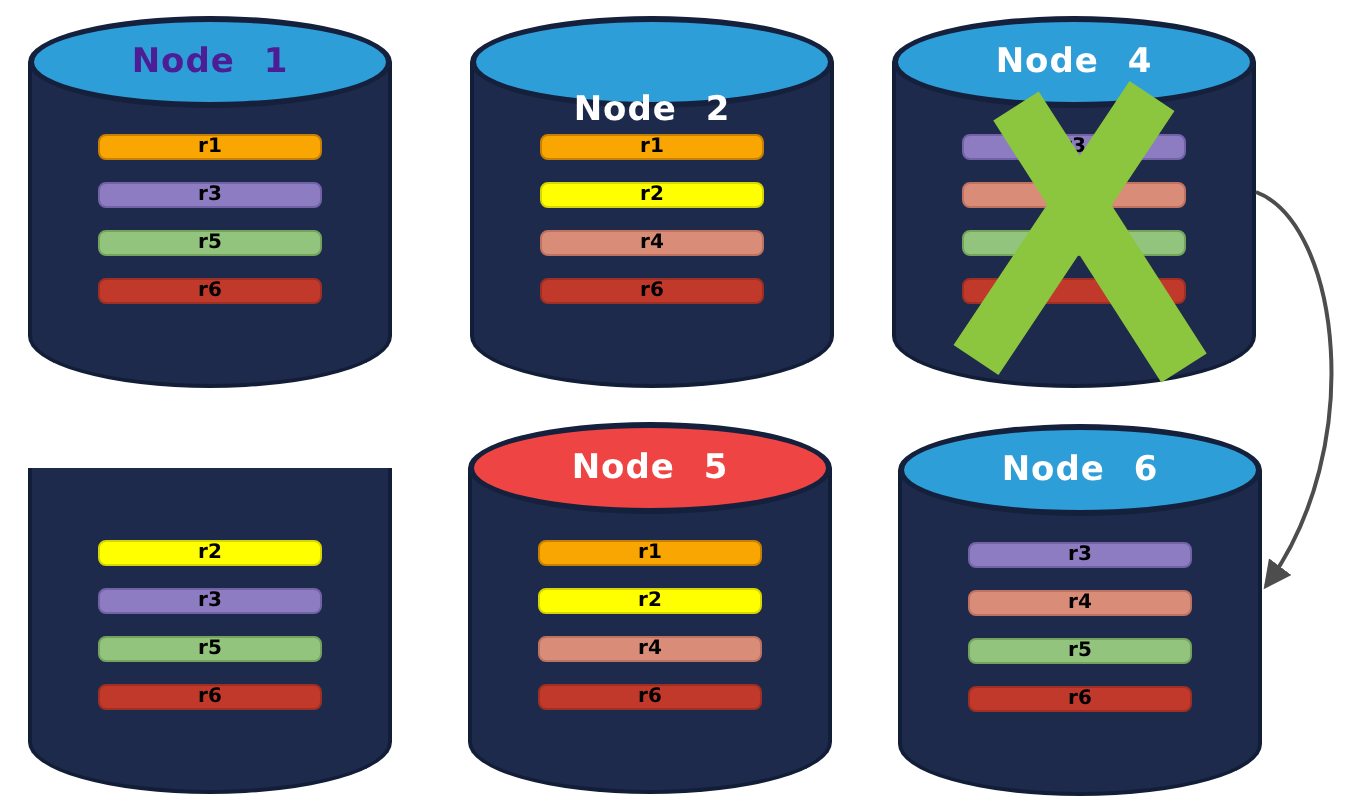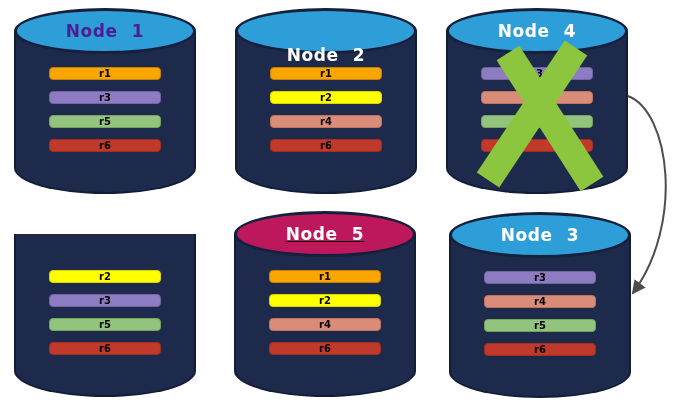--- a/index.html
+++ b/index.html
@@ -156,35 +156,35 @@
     <div class="bars">
       <div class="bar" style="background-color: rgb(255, 255, 0); border-color: rgb(214, 214, 0);">r2</div>
       <div class="bar" style="background-color: rgb(142, 124, 195); border-color: rgb(113, 99, 166);">r3</div>
       <div class="bar" style="background-color: rgb(147, 196, 125); border-color: rgb(116, 164, 92);">r5</div>
       <div class="bar" style="background-color: rgb(192, 57, 43); border-color: rgb(158, 47, 34);">r6</div>
     </div>
   </div>
 
   <div class="node n5">
     <div class="body" style="background-color: rgb(30, 42, 75); border-color: rgb(18, 30, 56);"></div>
-    <div class="cap" style="background-color: #be185d; border-color: rgb(20, 32, 60); text-decoration: underline;">
+    <div class="cap" style="background-color: #ef4444; border-color: rgb(20, 32, 60);">
       <span class="title" style="color: rgb(255, 255, 255);">Node 5</span>
     </div>
     <div class="bars">
       <div class="bar" style="background-color: rgb(249, 166, 2); border-color: rgb(199, 127, 0);">r1</div>
       <div class="bar" style="background-color: rgb(255, 255, 0); border-color: rgb(214, 214, 0);">r2</div>
       <div class="bar" style="background-color: rgb(217, 141, 121); border-color: rgb(191, 114, 96);">r4</div>
       <div class="bar" style="background-color: rgb(192, 57, 43); border-color: rgb(158, 47, 34);">r6</div>
     </div>
   </div>
 
   <div class="node n6">
     <div class="body" style="background-color: rgb(30, 42, 75); border-color: rgb(18, 30, 56);"></div>
     <div class="cap" style="background-color: rgb(46, 158, 216); border-color: rgb(20, 32, 60);">
-      <span class="title" style="color: rgb(255, 255, 255);">Node 3</span>
+      <span class="title" style="color: rgb(255, 255, 255);">Node 6</span>
     </div>
     <div class="bars">
       <div class="bar" style="background-color: rgb(142, 124, 195); border-color: rgb(113, 99, 166);">r3</div>
       <div class="bar" style="background-color: rgb(217, 141, 121); border-color: rgb(191, 114, 96);">r4</div>
       <div class="bar" style="background-color: rgb(147, 196, 125); border-color: rgb(116, 164, 92);">r5</div>
       <div class="bar" style="background-color: rgb(192, 57, 43); border-color: rgb(158, 47, 34);">r6</div>
     </div>
   </div>
 
   <svg class="arrow-layer" viewBox="0 0 676 402">

